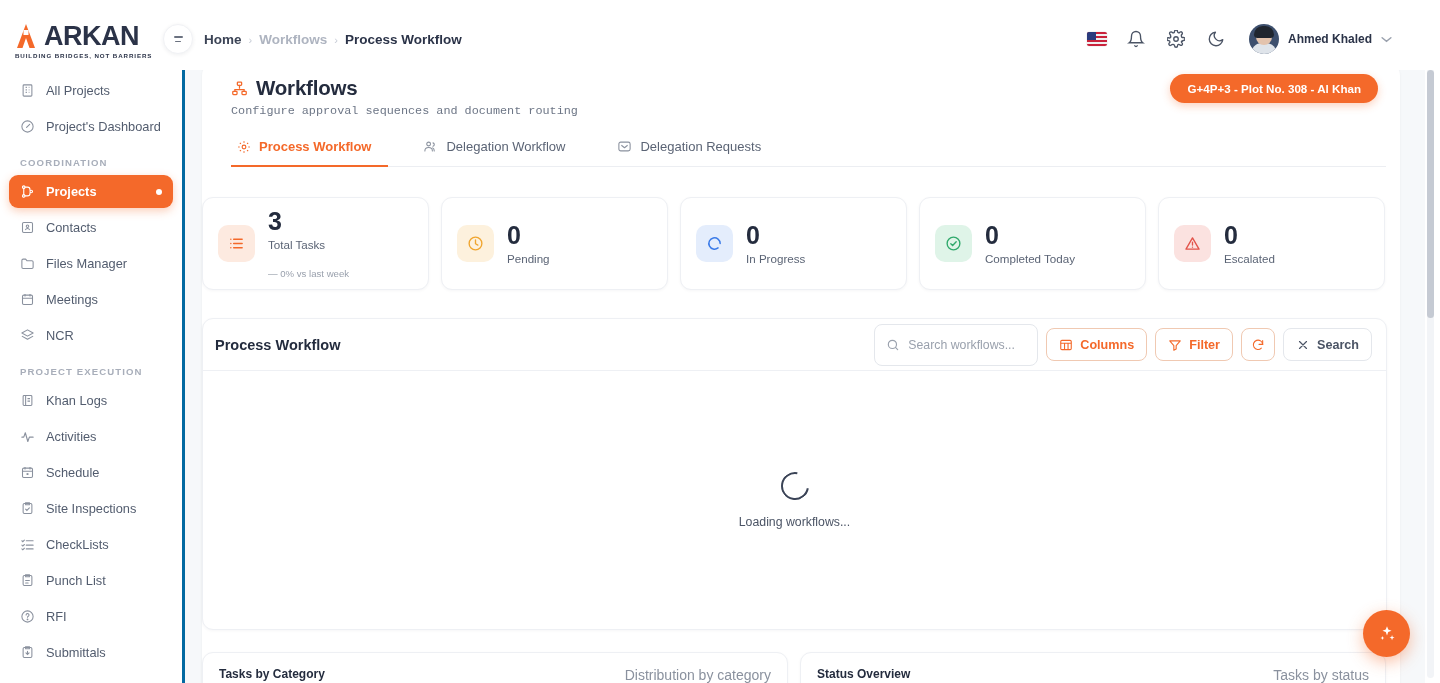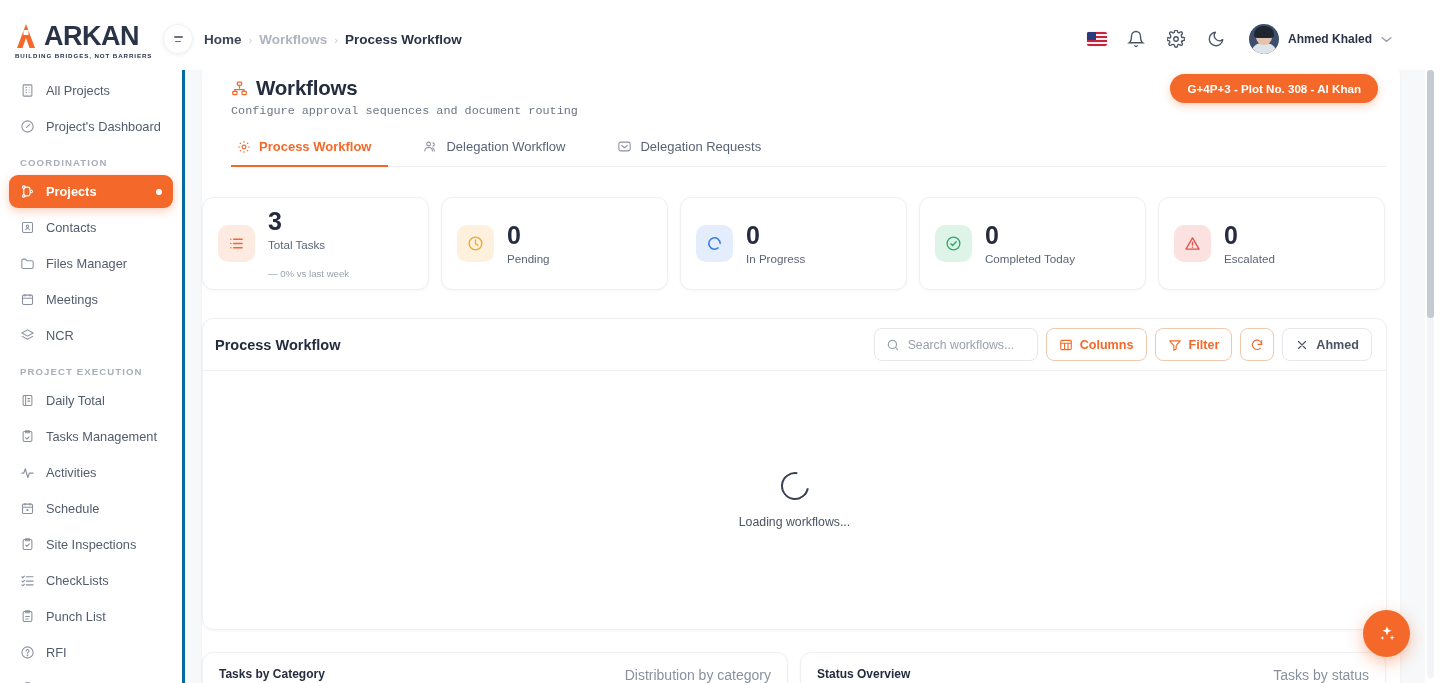--- a/index.html
+++ b/index.html
@@ -160,21 +160,21 @@
     box-shadow: 0 1px 3px rgba(22,28,45,.04); height: 312px;
   }
   .table-head {
     height: 52px; border-bottom: 1px solid #eef0f4;
     display: flex; align-items: center; padding: 0 14px 0 12px; gap: 10px;
   }
   .table-title { font-size: 14.5px; font-weight: 700; color: #242c3e; }
   .toolbar { margin-left: auto; display: flex; align-items: center; gap: 8px; }
   .search-box {
     display: flex; align-items: center; gap: 8px;
-    width: 164px; height: 33px; padding: 0 11px;
+    width: 164px; height: 42px; padding: 0 11px;
     border: 1px solid #e4e7ec; border-radius: 8px; background: #fff;
   }
   .search-box input {
     border: none; outline: none; font-size: 12.3px; width: 100%;
     font-family: "Liberation Sans", sans-serif; color: #3c4456; background: transparent;
   }
   .search-box input::placeholder { color: #9aa1ad; }
   .btn {
     display: flex; align-items: center; gap: 7px;
     height: 33px; padding: 0 12px; border-radius: 8px;
@@ -377,33 +377,23 @@
 
   <div class="nav-section">PROJECT EXECUTION</div>
 
   <div class="nav-item">
     <span class="nicon">
       <svg width="15" height="15" viewBox="0 0 24 24" fill="none" stroke="currentColor" stroke-width="1.7">
         <rect x="5" y="4" width="14" height="16" rx="1.5"></rect>
           <path d="M9 4v16M12 9h4M12 13h4"></path>
       </svg>
     </span>
-    <span>Daily Total</span>
-  </div>
-
-  <div class="nav-item">
-    <span class="nicon">
-      <svg width="15" height="15" viewBox="0 0 24 24" fill="none" stroke="currentColor" stroke-width="1.7" stroke-linecap="round">
-        <rect x="5" y="4" width="14" height="16" rx="2"></rect>
-          <path d="M9 3h6v3H9z"></path>
-          <path d="M9 14l2 2 3.5-3.5"></path>
-      </svg>
-    </span>
-    <span>Tasks Management</span>
-  </div>
+    <span>Khan Logs</span>
+  </div>
+
 
   <div class="nav-item">
     <span class="nicon">
       <svg width="15" height="15" viewBox="0 0 24 24" fill="none" stroke="currentColor" stroke-width="1.8" stroke-linecap="round" stroke-linejoin="round">
         <path d="M3 13h3l2.5-7 4 14 2.5-7h6"></path>
       </svg>
     </span>
     <span>Activities</span>
   </div>
 
@@ -632,21 +622,21 @@
               </svg>
             </span>
           </div>
 
           <div class="btn neutral">
             <span>
               <svg width="14" height="14" viewBox="0 0 24 24" fill="none" stroke="#4b5465" stroke-width="2" stroke-linecap="round">
                 <path d="M6 6l12 12M18 6L6 18"></path>
               </svg>
             </span>
-            <span>Ahmed</span>
+            <span>Search</span>
           </div>
         </div>
       </div>
 
       <div class="loading-area">
         <span class="spinner"></span>
         <span class="loading-text">Loading workflows...</span>
       </div>
     </div>
 

